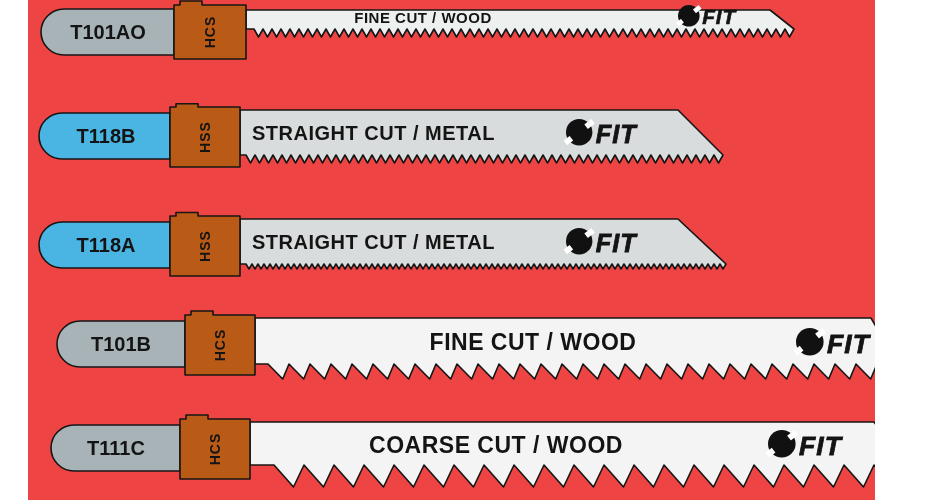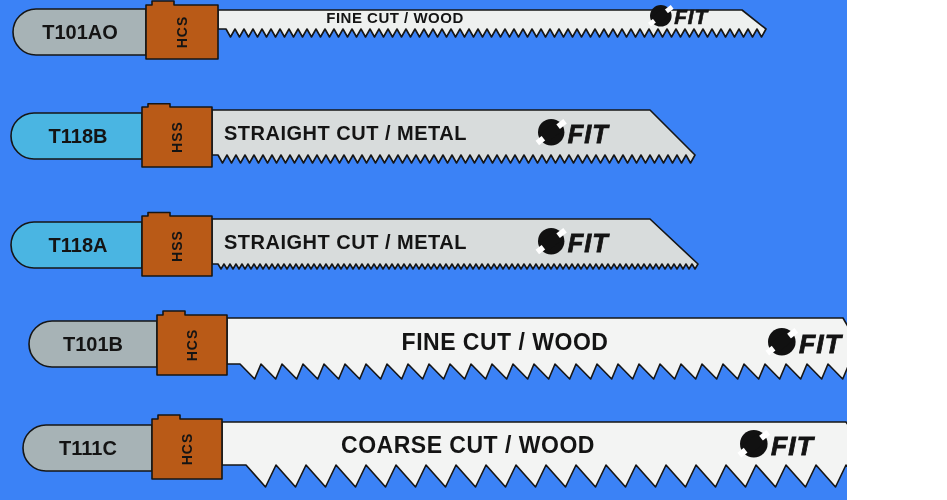--- a/index.html
+++ b/index.html
@@ -1,16 +1,16 @@
 <!DOCTYPE html>
 <html><head>
 <meta charset="utf-8">
 <style>
   html,body { margin:0; padding:0; background:#ffffff; }
-  .stage { position:relative; width:847px; height:500px; background:#3b82f6; overflow:hidden; }
+  .stage { position:relative; width:847px; height:500px; background:#ef4444; overflow:hidden;margin-left:28px; }
   .row { position:absolute; left:0; }
   text { font-family:"Liberation Sans", sans-serif; fill:#141414; }
   .model    { font-size:20px; font-weight:bold; text-anchor:middle; }
   .material { font-size:14px; font-weight:bold; text-anchor:middle; letter-spacing:1px; }
   .cut      { font-weight:bold; text-anchor:middle; letter-spacing:0.5px; }
   .cut-start{ text-anchor:start; }
   .fit-text { font-size:23px; font-weight:bold; font-style:italic; letter-spacing:1px; stroke:#111; stroke-width:0.7; }
   .outline  { stroke:#161616; stroke-width:1.6; stroke-linejoin:round; }
 </style>
 </head>

